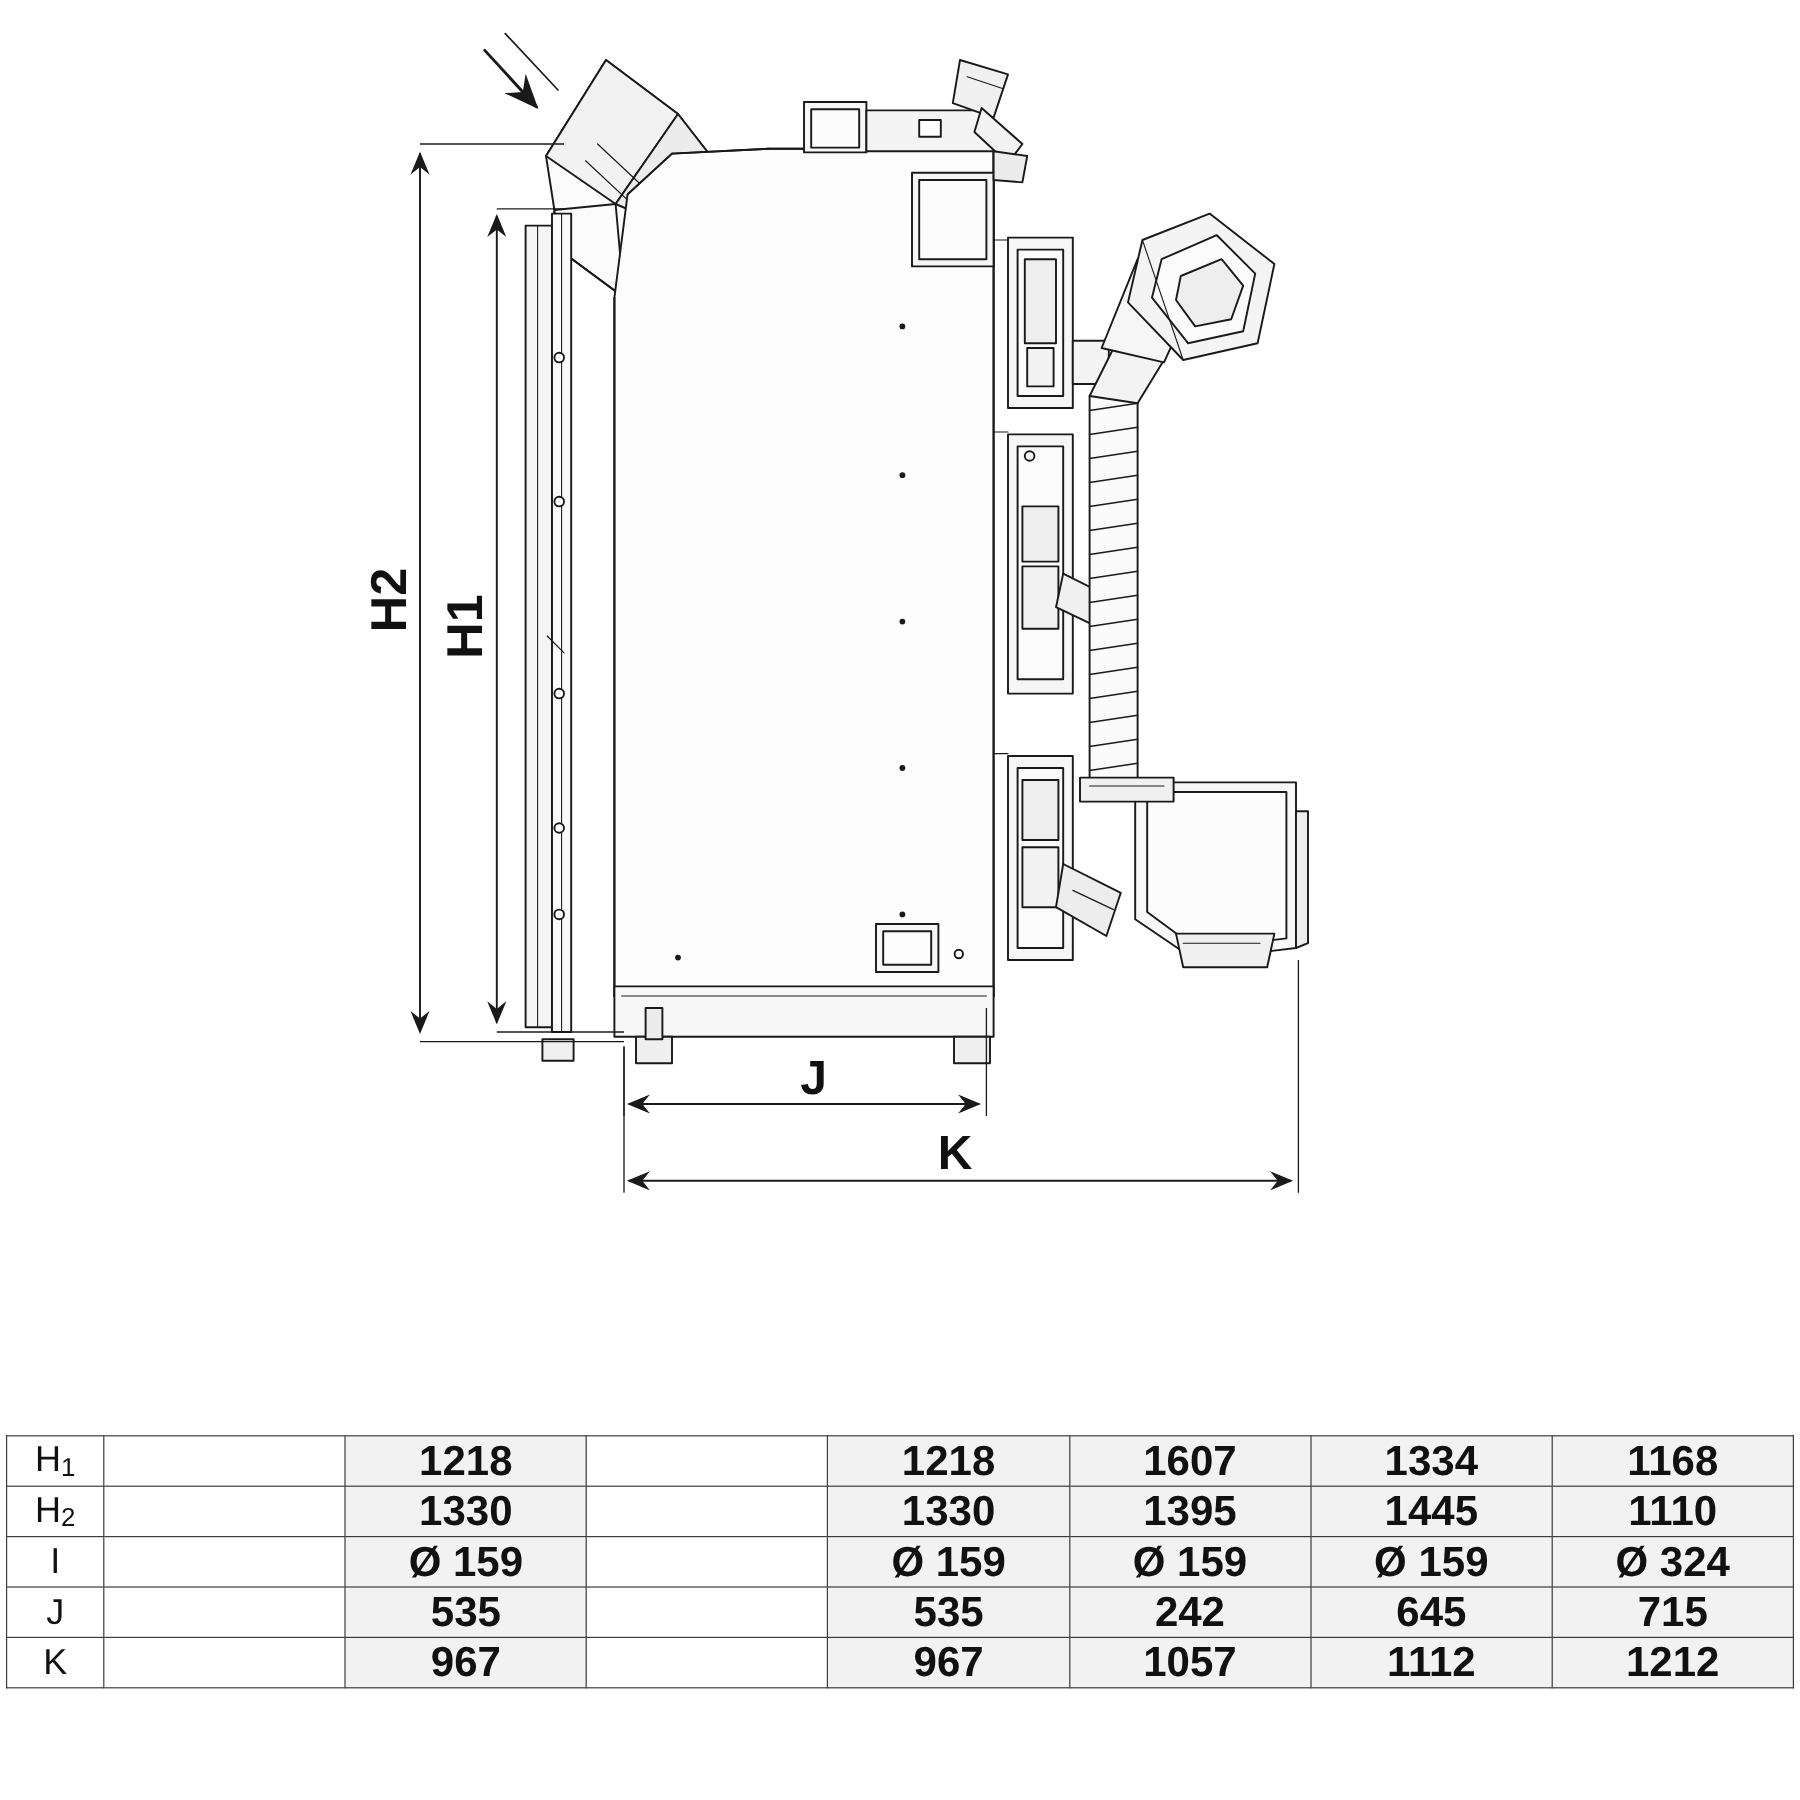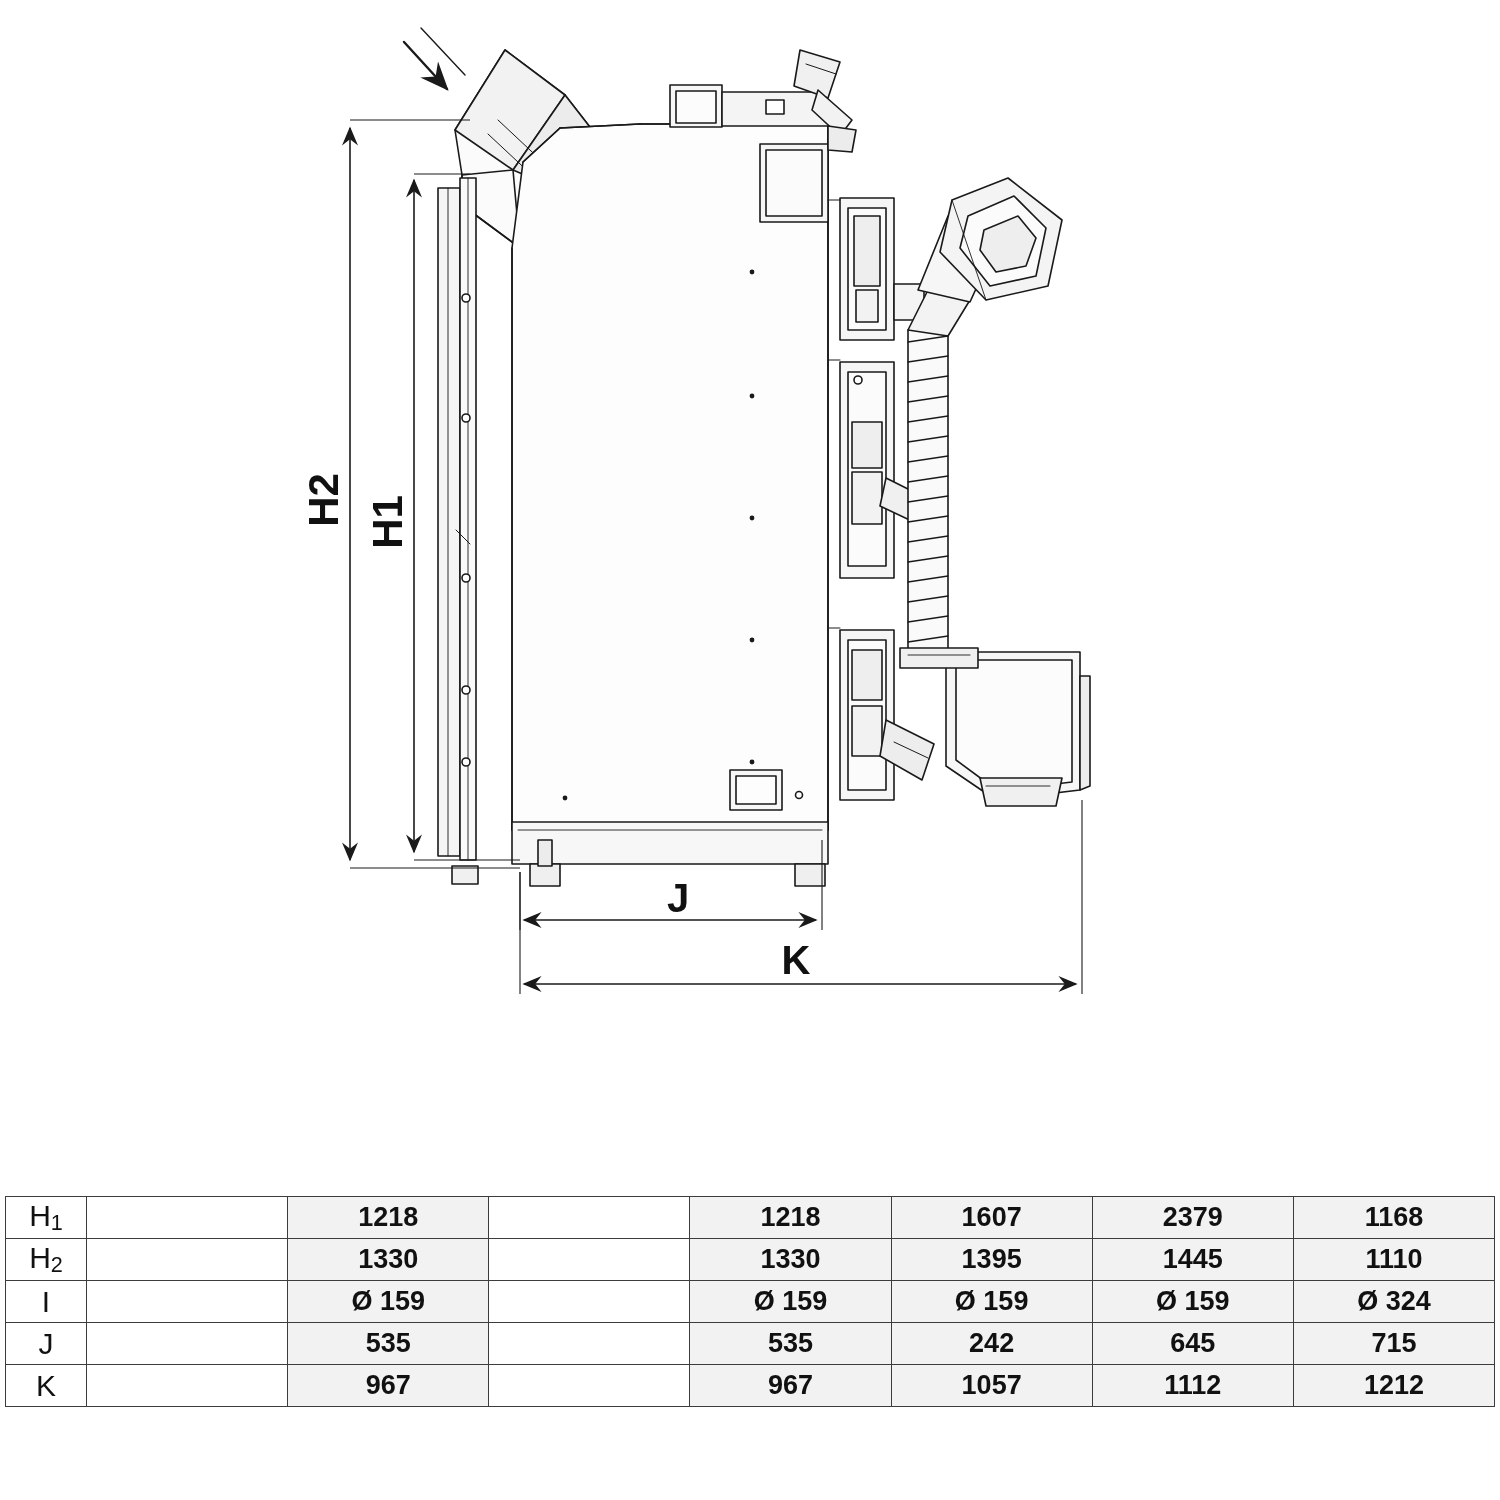--- a/index.html
+++ b/index.html
@@ -43,21 +43,21 @@
     border-collapse: collapse;
     table-layout: fixed;
   }
   #spec-table td {
     border: 1px solid #3c3c3c;
     height: 41px;
     padding: 0;
     text-align: center;
     vertical-align: middle;
     font-family: "Liberation Sans", sans-serif;
-    font-size: 27px;
+    font-size: 35px;
     font-weight: bold;
     color: #111111;
     background: #f2f2f2;
   }
   #spec-table td.rowhead {
     width: 80px;
     background: #ffffff;
     font-size: 30px;
     font-weight: normal;
   }
@@ -239,21 +239,21 @@
 
 <table id="spec-table">
   <tbody>
     <tr>
       <td class="rowhead">H<span class="sub">1</span></td>
       <td class="spacer"></td>
       <td>1218</td>
       <td class="spacer"></td>
       <td>1218</td>
       <td>1607</td>
-      <td>2379</td>
+      <td>1334</td>
       <td>1168</td>
     </tr>
     <tr>
       <td class="rowhead">H<span class="sub">2</span></td>
       <td class="spacer"></td>
       <td>1330</td>
       <td class="spacer"></td>
       <td>1330</td>
       <td>1395</td>
       <td>1445</td>

